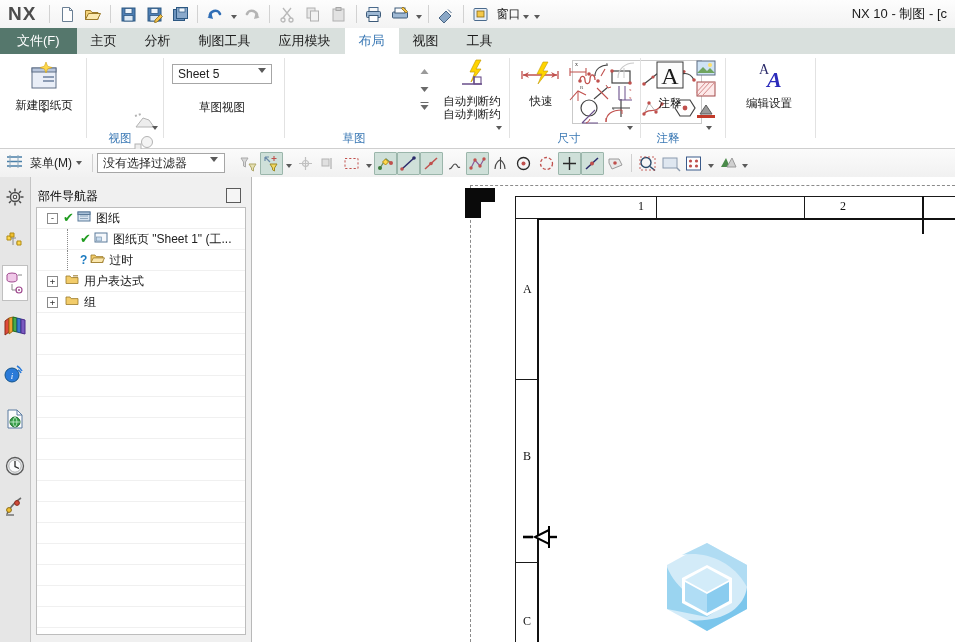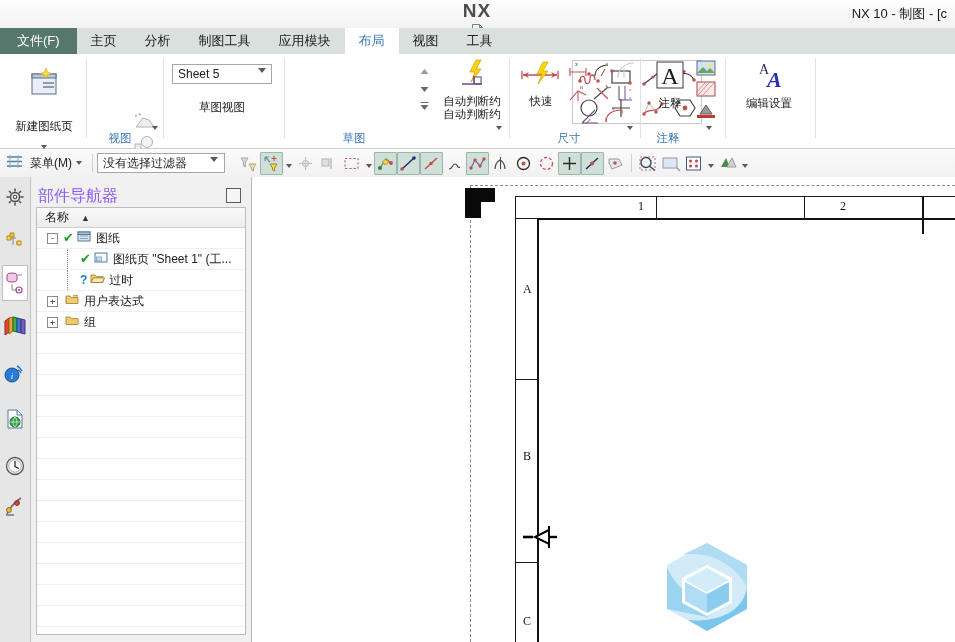--- a/index.html
+++ b/index.html
@@ -9,21 +9,21 @@
     font-size:12px;color:#202020;background:#ffffff;
     -webkit-font-smoothing:antialiased;
   }
   #app{position:relative;width:955px;height:642px;overflow:hidden;}
 
   
   .titlebar{
     position:absolute;left:0;top:0;width:955px;height:28px;
     background:linear-gradient(#fdfdfd,#f3f3f3);
     border-bottom:1px solid #dcdcdc;
-    display:flex;align-items:center;flex-direction:column;
+    display:flex;align-items:center;
   }
   .nx-logo{
     font-size:19px;font-weight:bold;letter-spacing:1px;color:#4d4d4d;
     padding:0 9px 0 8px;font-family:"Liberation Sans",sans-serif;
   }
   .qa-sep{width:1px;height:18px;background:#d2d2d2;margin:0 4px;}
   .qa-btn{
     width:24px;height:24px;display:flex;align-items:center;justify-content:center;
     border:1px solid transparent;border-radius:2px;
   }
@@ -113,21 +113,21 @@
   }
   .res-ico.sel{background:#ffffff;border:1px solid #c0c0c0;box-sizing:border-box;}
 
   
   .navpanel{
     position:absolute;left:31px;top:177px;width:220px;height:465px;
     background:#f0f0f0;border-right:1px solid #b8b8b8;
   }
   .nav-title{
     position:absolute;left:0;top:8px;width:220px;height:22px;
-    font-size:16px;color:#8b5cf6;padding-left:7px;box-sizing:border-box;
+    font-size:12px;color:#000000;padding-left:7px;box-sizing:border-box;
     display:flex;align-items:center;
   }
   .nav-pin{position:absolute;right:10px;top:11px;width:13px;height:13px;border:1px solid #5b5b5b;background:#f5f5f5;}
   .nav-list{
     position:absolute;left:5px;top:30px;width:210px;height:428px;
     background:#ffffff;border:1px solid #bdbdbd;box-sizing:border-box;overflow:hidden;
   }
   .nav-head{
     height:19px;background:linear-gradient(#fafafa,#ededed);border-bottom:1px solid #cfcfcf;
     display:flex;align-items:center;font-size:12px;padding-left:8px;position:relative;
@@ -302,21 +302,21 @@
     <div class="tab">应用模块</div>
     <div class="tab active">布局</div>
     <div class="tab">视图</div>
     <div class="tab">工具</div>
   </div>
 
   <div class="ribbon">
 
     <div class="group" style="left:0;width:284px;">
 
-      <div class="big-btn" style="left:8px;top:12px;gap:15px;">
+      <div class="big-btn" style="left:8px;top:6px;">
         <span>
           <svg width="40" height="34" viewBox="0 0 40 34">
             <rect x="8" y="8" width="24" height="20" fill="#e9eef7" stroke="#5e6e86"></rect>
             <rect x="8" y="8" width="24" height="4" fill="#b9c6dc" stroke="#5e6e86"></rect>
             <rect x="19" y="16" width="11" height="2" fill="#8b9bb4"></rect>
             <rect x="19" y="20" width="11" height="2" fill="#8b9bb4"></rect>
             <path d="M22 2l1.6 4.2L28 7.5l-4.4 1.4L22 13l-1.6-4.1L16 7.5l4.4-1.3z" fill="#ffd84a" stroke="#d0a31a" stroke-width=".6"></path>
           </svg>
         </span>
         <span class="lbl">新建图纸页</span>
@@ -810,24 +810,20 @@
           <path d="M3 20h8" stroke="#6a6a6a" stroke-width="1.4"></path>
         </svg>
     </div>
   </div>
 
   <div class="navpanel">
     <div class="nav-title">部件导航器</div>
     <div class="nav-pin"></div>
 
     <div class="nav-list">
-      <div class="nav-head">
-        <span>名称</span>
-        <span style="margin-left:12px;font-size:9px;color:#333;">▲</span>
-      </div>
 
       <div class="nav-row">
         <span style="width:10px"></span>
         <span class="twisty">-</span>
         <span style="width:5px"></span>
         <span class="chk">✔</span>
         <span style="width:3px"></span>
         <span>
           <svg width="15" height="13" viewBox="0 0 15 13">
               <rect x="1" y="2" width="12" height="9" fill="#d8e4f0" stroke="#5a7a9a"></rect>

